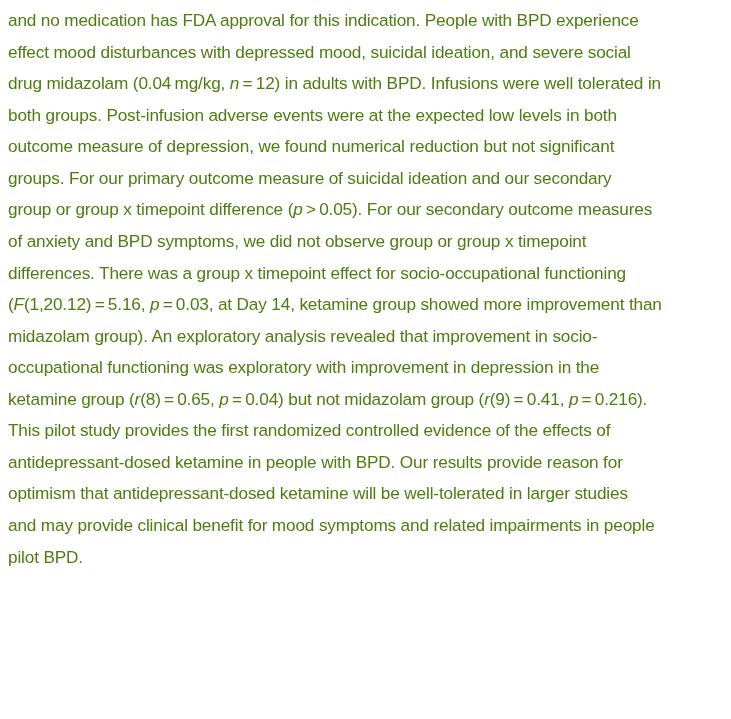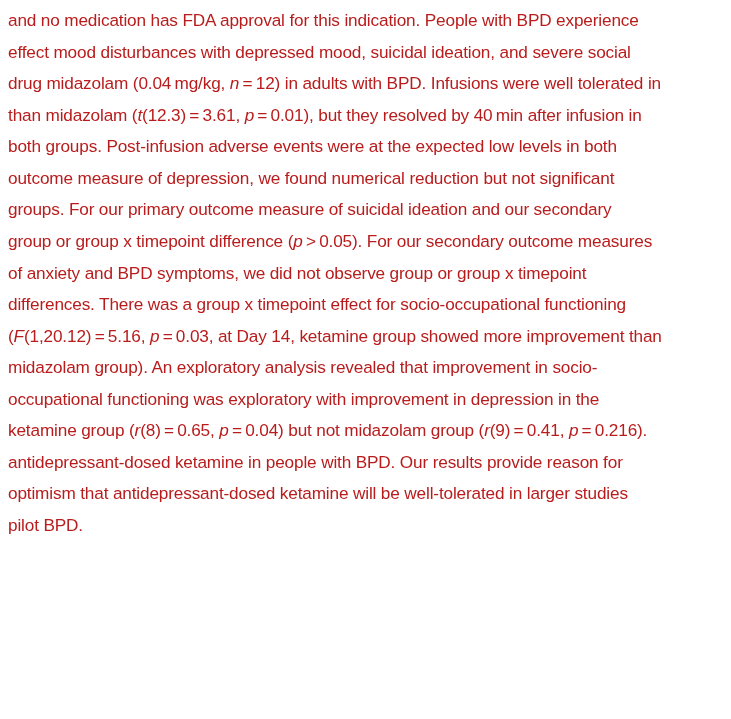--- a/index.html
+++ b/index.html
@@ -11,48 +11,49 @@
       width: 731px;
       height: 719px;
       overflow: hidden;
       position: relative;
     }
     .doc {
       position: absolute;
       left: 8px;
       top: 5px;
       width: 720px;
-      color: #b91c1c;
+      color: #4d7c0f;
       font-family: "Liberation Sans", sans-serif;
       font-size: 17.2px;
       letter-spacing: -0.15px;
     }
     .line {
       display: block;
       height: 31.57px;
       line-height: 31.57px;
       white-space: nowrap;
     }
     .line span { white-space: pre; }
     .it { font-style: italic; }
   </style>
 </head>
 <body>
 
 <div class="doc">
   <div class="line"><span>and no medication has FDA approval for this indication. People with BPD experience</span></div>
   <div class="line"><span>effect mood disturbances with depressed mood, suicidal ideation, and severe social</span></div>
   <div class="line"><span>drug midazolam (0.04 mg/kg, </span><span class="it">n</span><span> = 12) in adults with BPD. Infusions were well tolerated in</span></div>
-  <div class="line"><span>than midazolam (</span><span class="it">t</span><span>(12.3) = 3.61, </span><span class="it">p</span><span> = 0.01), but they resolved by 40 min after infusion in</span></div>
   <div class="line"><span>both groups. Post-infusion adverse events were at the expected low levels in both</span></div>
   <div class="line"><span>outcome measure of depression, we found numerical reduction but not significant</span></div>
   <div class="line"><span>groups. For our primary outcome measure of suicidal ideation and our secondary</span></div>
   <div class="line"><span>group or group x timepoint difference (</span><span class="it">p</span><span> &gt; 0.05). For our secondary outcome measures</span></div>
   <div class="line"><span>of anxiety and BPD symptoms, we did not observe group or group x timepoint</span></div>
   <div class="line"><span>differences. There was a group x timepoint effect for socio-occupational functioning</span></div>
   <div class="line"><span>(</span><span class="it">F</span><span>(1,20.12) = 5.16, </span><span class="it">p</span><span> = 0.03, at Day 14, ketamine group showed more improvement than</span></div>
   <div class="line"><span>midazolam group). An exploratory analysis revealed that improvement in socio-</span></div>
   <div class="line"><span>occupational functioning was exploratory with improvement in depression in the</span></div>
   <div class="line"><span>ketamine group (</span><span class="it">r</span><span>(8) = 0.65, </span><span class="it">p</span><span> = 0.04) but not midazolam group (</span><span class="it">r</span><span>(9) = 0.41, </span><span class="it">p</span><span> = 0.216).</span></div>
+  <div class="line"><span>This pilot study provides the first randomized controlled evidence of the effects of</span></div>
   <div class="line"><span>antidepressant-dosed ketamine in people with BPD. Our results provide reason for</span></div>
   <div class="line"><span>optimism that antidepressant-dosed ketamine will be well-tolerated in larger studies</span></div>
+  <div class="line"><span>and may provide clinical benefit for mood symptoms and related impairments in people</span></div>
   <div class="line"><span>pilot BPD.</span></div>
 </div>
 
 </body></html>

